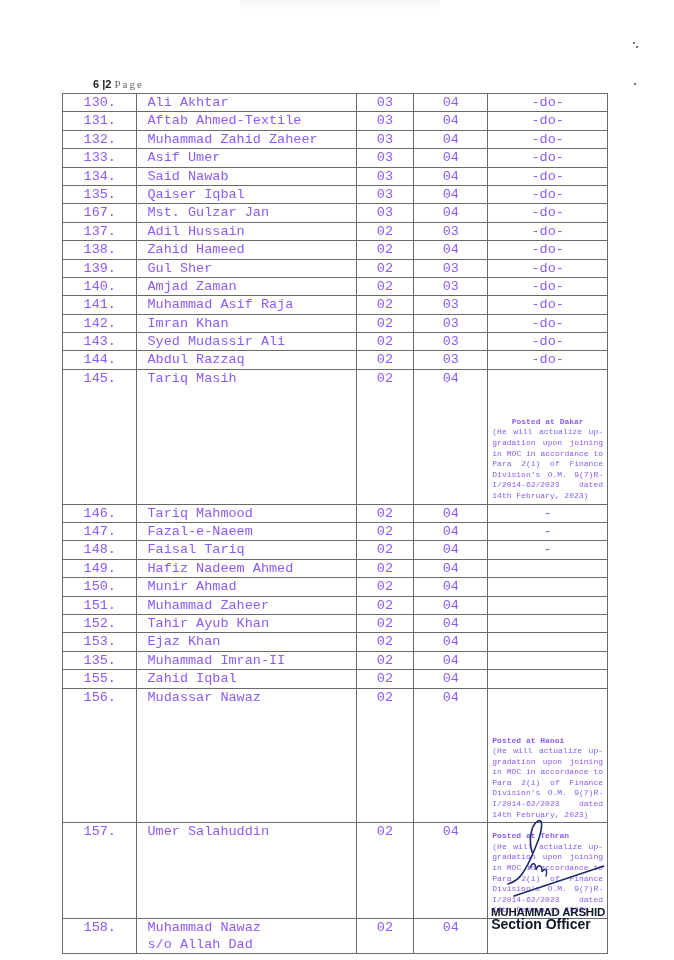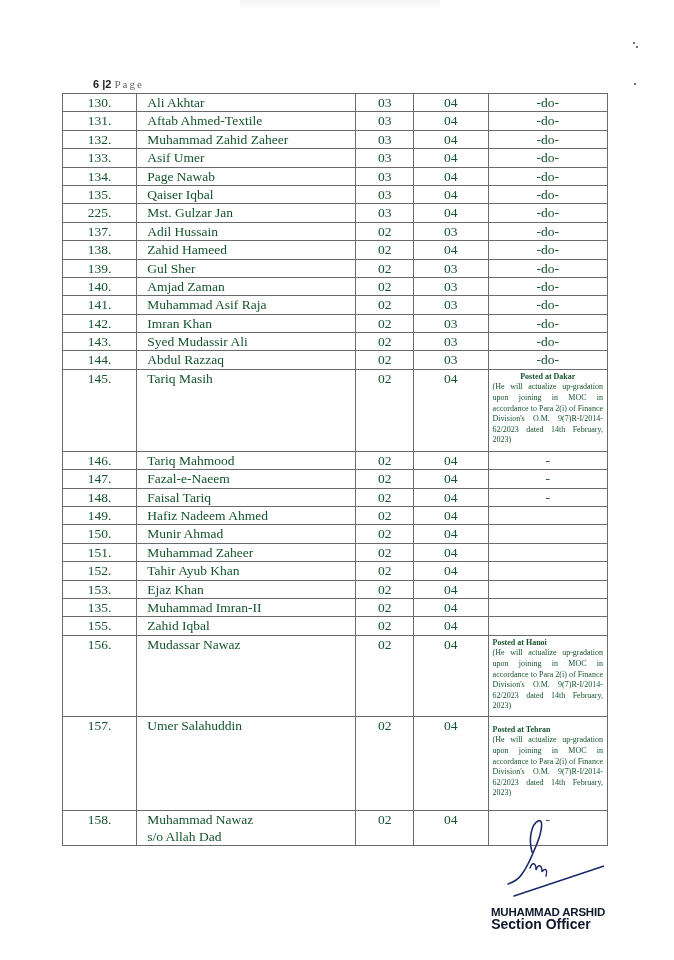--- a/index.html
+++ b/index.html
@@ -7,30 +7,30 @@
     width:674px; height:960px; background:#ffffff; position:relative; overflow:hidden;
     font-family:"DejaVu Serif","Liberation Serif", serif; color:#1a1a1a;
   }
   .topsmudge { position:absolute; left:240px; top:0; width:200px; height:10px; background:linear-gradient(#f4f4f4,#fff); }
   .page-num { position:absolute; left:66px; top:78px; font-family:"Liberation Sans", sans-serif; font-size:11px; color:#222;padding-left:27px; }
   .page-num b { font-weight:bold; }
   .page-num .pw { letter-spacing:2px; color:#666; font-family:"Liberation Serif", serif; }
   .dot { position:absolute; width:2px; height:2px; background:#444; border-radius:1px; }
   table.list {
     position:absolute; left:62px; top:93px; width:546px; border-collapse:collapse;
-    font-family:Liberation Serif, serif; font-size:13.5px; color:#14532d;
+    font-family:Liberation Mono, monospace; font-size:13.5px; color:#8b5cf6;
   }
   table.list td { border:1px solid #6a6a6a; padding:0; height:17.4px; line-height:17px; vertical-align:top; }
   td.sno { width:77px; text-align:center; }
   td.name { width:219px; padding-left:10px !important; }
   td.bps { width:60px; text-align:center; }
   td.up { width:78px; text-align:center; }
   td.rem { width:124px; text-align:center; }
   .note { font-size:8px; line-height:10.6px; text-align:justify; padding:2px 4px 2px 4px; }
-  .note .title { font-weight:bold; display:block; text-align:center; }
+  .note .title { font-weight:bold; display:block; text-align:center;margin-top:45px; }
   .note .title.left { text-align:left; }
   .note .title.gap { margin-top:6px; }
   .sig { position:absolute; left:470px; top:818px; width:150px; height:80px; }
   .officer { position:absolute; left:478px; top:906px; width:140px; text-align:center;
     font-family:"Liberation Sans", sans-serif; font-weight:bold; color:#0f172a; line-height:12px; }
   .officer .n { font-size:11.5px; letter-spacing:-0.2px; }
   .officer .d { font-size:14px; padding-right:14px; }
   .ghost { position:absolute; left:105px; top:910px; font-family:"Liberation Sans", sans-serif; font-size:8px; color:#e8e8e8; line-height:10px; }
 </style>
 </head>
@@ -71,34 +71,34 @@
       </tr>
       <tr>
         <td class="sno">133.</td>
         <td class="name"><span>Asif Umer</span></td>
         <td class="bps">03</td>
         <td class="up">04</td>
         <td class="rem">-do-</td>
       </tr>
       <tr>
         <td class="sno">134.</td>
-        <td class="name"><span>Page Nawab</span></td>
+        <td class="name"><span>Said Nawab</span></td>
         <td class="bps">03</td>
         <td class="up">04</td>
         <td class="rem">-do-</td>
       </tr>
       <tr>
         <td class="sno">135.</td>
         <td class="name"><span>Qaiser Iqbal</span></td>
         <td class="bps">03</td>
         <td class="up">04</td>
         <td class="rem">-do-</td>
       </tr>
       <tr>
-        <td class="sno">225.</td>
+        <td class="sno">167.</td>
         <td class="name"><span>Mst. Gulzar Jan</span></td>
         <td class="bps">03</td>
         <td class="up">04</td>
         <td class="rem">-do-</td>
       </tr>
       <tr>
         <td class="sno">137.</td>
         <td class="name"><span>Adil Hussain</span></td>
         <td class="bps">02</td>
         <td class="up">03</td>

